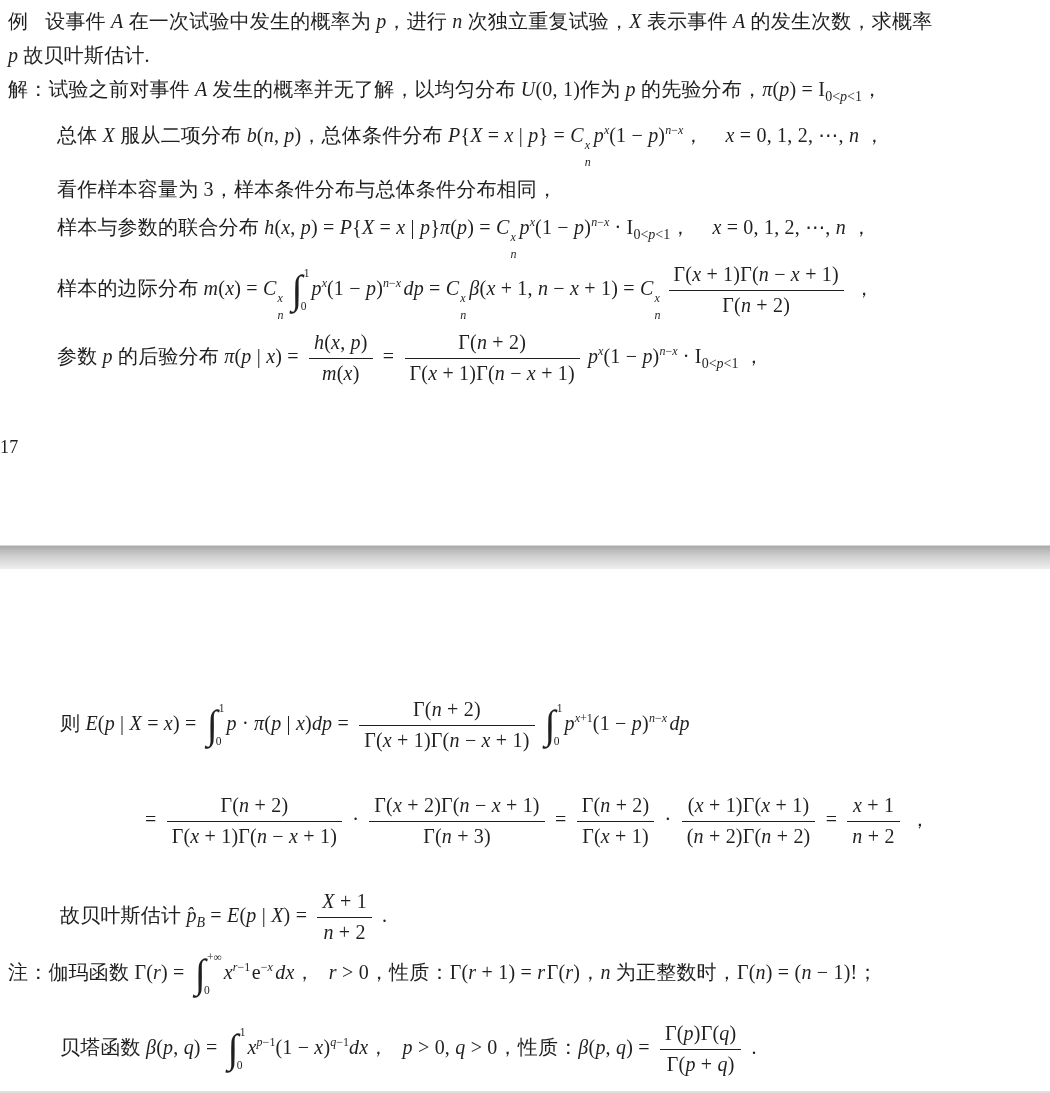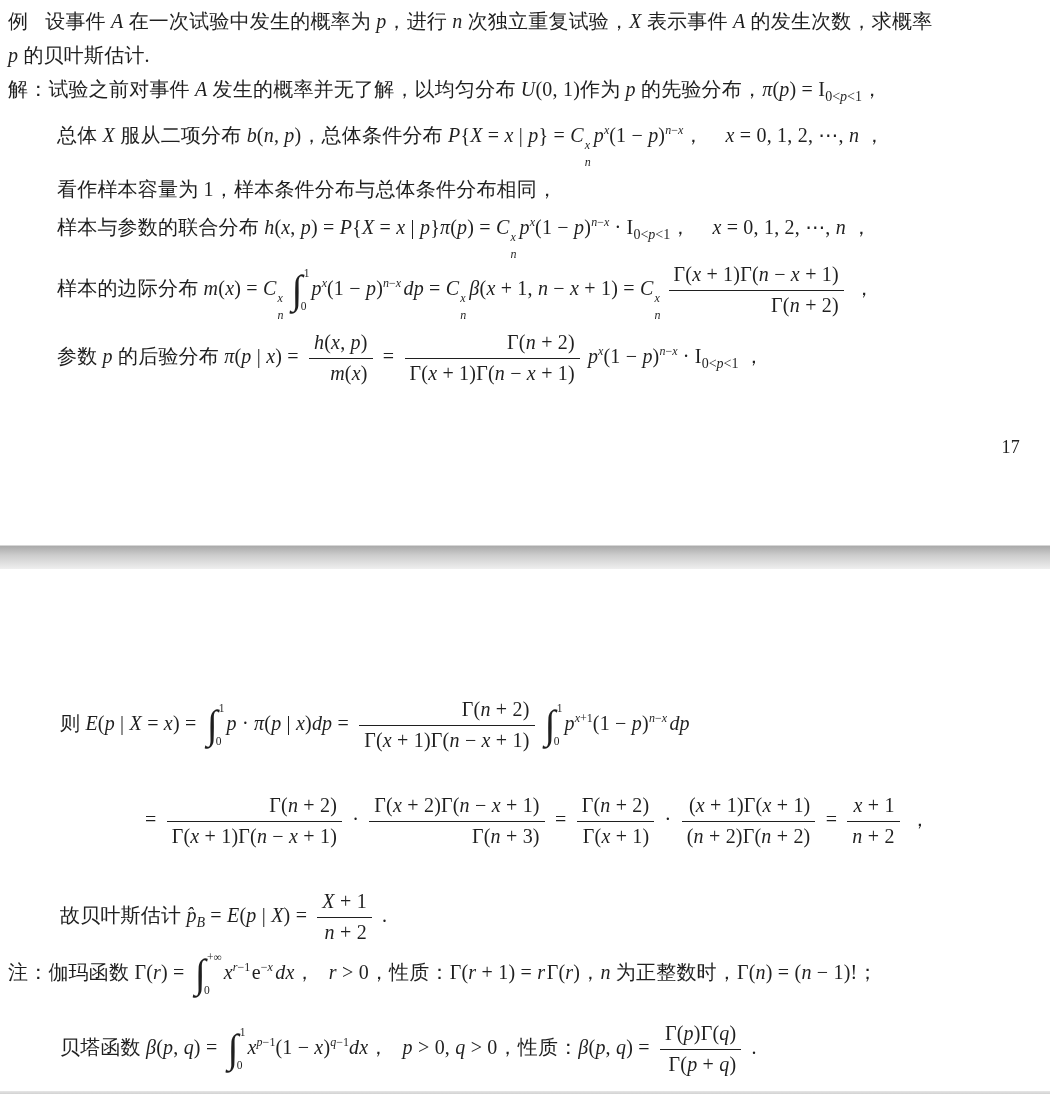--- a/index.html
+++ b/index.html
@@ -21,52 +21,52 @@
   .t{font-style:normal;}
   .v{font-style:italic;}
   .sup{font-size:12px;vertical-align:8px;letter-spacing:0;}
   .sub{font-size:14px;vertical-align:-5px;letter-spacing:0;}
   .ss{
     display:inline-flex;flex-direction:column;align-items:flex-start;
     font-size:12px;line-height:1;vertical-align:-7px;
     margin:0 3px 0 1px;row-gap:5px;letter-spacing:0;
   }
   .frac{
-    display:inline-block;vertical-align:middle;text-align:right;
+    display:inline-block;vertical-align:middle;text-align:center;
     margin:0 5px;line-height:1.18;
   }
   .fnum{display:block;padding:0 5px 3px;border-bottom:1.6px solid #1f1f1f;}
   .fden{display:block;padding:3px 5px 0;}
   .int{display:inline-flex;align-items:center;vertical-align:middle;margin:0 2px 0 5px;}
   .isym{font-size:40px;line-height:0.85;font-style:normal;}
   .ilims{
     display:inline-flex;flex-direction:column;justify-content:space-between;
     height:44px;font-size:11.5px;line-height:1;margin-left:1px;letter-spacing:0;
   }
   .ilo{margin-left:-3px;}
   .sp{display:inline-block;}
-  .page-number-line{width:1020px;left:0;text-align:right;font-size:18px;}
+  .page-number-line{width:1020px;left:0;text-align:left;font-size:18px;}
   .page-gap{
     position:absolute;left:0;width:1050px;top:545px;height:23px;
     border-top:1px solid #d6d6d6;
     background:linear-gradient(180deg,#aaaaaa 0%,#cccccc 40%,#efefef 100%);
   }
   .bottom-edge{
     position:absolute;left:0;width:1050px;top:1091px;height:3px;
     background:linear-gradient(180deg,#e6e6e6,#d2d2d2);
   }
 </style>
 </head>
 <body>
 
 <div class="line" style="left:8px;top:8px;"><span class="t">例</span><span class="sp" style="width: 0.85em;"></span><span class="t">设事件 </span><span class="v">A</span><span class="t"> 在一次试验中发生的概率为 </span><span class="v">p</span><span class="t">，进行 </span><span class="v">n</span><span class="t"> 次独立重复试验，</span><span class="v">X</span><span class="t"> 表示事件 </span><span class="v">A</span><span class="t"> 的发生次数，求概率</span></div>
-<div class="line" style="left:8px;top:42px;"><span class="v">p</span><span class="t"> 的贝叶斯估计.</span></div>
+<div class="line" style="left:8px;top:42px;"><span class="v">p</span><span class="t"> 故贝叶斯估计.</span></div>
 <div class="line" style="left:8px;top:76px;"><span class="t">解：试验之前对事件 </span><span class="v">A</span><span class="t"> 发生的概率并无了解，以均匀分布 </span><span class="v">U</span><span class="t">(0, 1)作为 </span><span class="v">p</span><span class="t"> 的先验分布，</span><span class="v">π</span><span class="t">(</span><span class="v">p</span><span class="t">) = I</span><span class="sub"><span class="t">0&lt;</span><span class="v">p</span><span class="t">&lt;1</span></span><span class="t">，</span></div>
 <div class="line" style="left:57px;top:122px;"><span class="t">总体 </span><span class="v">X</span><span class="t"> 服从二项分布 </span><span class="v">b</span><span class="t">(</span><span class="v">n</span><span class="t">, </span><span class="v">p</span><span class="t">)，总体条件分布 </span><span class="v">P</span><span class="t">{</span><span class="v">X</span><span class="t"> = </span><span class="v">x</span><span class="t"> | </span><span class="v">p</span><span class="t">} = </span><span class="v">C</span><span class="ss"><span class="up"><span class="v">x</span></span><span class="dn"><span class="v">n</span></span></span><span class="v">p</span><span class="sup"><span class="v">x</span></span><span class="t">(1 − </span><span class="v">p</span><span class="t">)</span><span class="sup"><span class="v">n</span><span class="t">−</span><span class="v">x</span></span><span class="t">，</span><span class="sp" style="width: 1.1em;"></span><span class="v">x</span><span class="t"> = 0, 1, 2, ⋯, </span><span class="v">n</span><span class="t"> ，</span></div>
-<div class="line" style="left:57px;top:176px;"><span class="t">看作样本容量为 1，样本条件分布与总体条件分布相同，</span></div>
+<div class="line" style="left:57px;top:176px;"><span class="t">看作样本容量为 3，样本条件分布与总体条件分布相同，</span></div>
 <div class="line" style="left:57px;top:214px;"><span class="t">样本与参数的联合分布 </span><span class="v">h</span><span class="t">(</span><span class="v">x</span><span class="t">, </span><span class="v">p</span><span class="t">) = </span><span class="v">P</span><span class="t">{</span><span class="v">X</span><span class="t"> = </span><span class="v">x</span><span class="t"> | </span><span class="v">p</span><span class="t">}</span><span class="v">π</span><span class="t">(</span><span class="v">p</span><span class="t">) = </span><span class="v">C</span><span class="ss"><span class="up"><span class="v">x</span></span><span class="dn"><span class="v">n</span></span></span><span class="v">p</span><span class="sup"><span class="v">x</span></span><span class="t">(1 − </span><span class="v">p</span><span class="t">)</span><span class="sup"><span class="v">n</span><span class="t">−</span><span class="v">x</span></span><span class="t"> · I</span><span class="sub"><span class="t">0&lt;</span><span class="v">p</span><span class="t">&lt;1</span></span><span class="t">，</span><span class="sp" style="width: 1.1em;"></span><span class="v">x</span><span class="t"> = 0, 1, 2, ⋯, </span><span class="v">n</span><span class="t"> ，</span></div>
 <div class="line" style="left:57px;top:263px;"><span class="t">样本的边际分布 </span><span class="v">m</span><span class="t">(</span><span class="v">x</span><span class="t">) = </span><span class="v">C</span><span class="ss"><span class="up"><span class="v">x</span></span><span class="dn"><span class="v">n</span></span></span><span class="int"><span class="isym">∫</span><span class="ilims"><span class="ihi"><span class="t">1</span></span><span class="ilo"><span class="t">0</span></span></span></span><span class="v">p</span><span class="sup"><span class="v">x</span></span><span class="t">(1 − </span><span class="v">p</span><span class="t">)</span><span class="sup"><span class="v">n</span><span class="t">−</span><span class="v">x</span></span><span class="sp" style="width: 0.12em;"></span><span class="v">dp</span><span class="t"> = </span><span class="v">C</span><span class="ss"><span class="up"><span class="v">x</span></span><span class="dn"><span class="v">n</span></span></span><span class="v">β</span><span class="t">(</span><span class="v">x</span><span class="t"> + 1, </span><span class="v">n</span><span class="t"> − </span><span class="v">x</span><span class="t"> + 1) = </span><span class="v">C</span><span class="ss"><span class="up"><span class="v">x</span></span><span class="dn"><span class="v">n</span></span></span><span class="frac"><span class="fnum"><span class="t">Γ(</span><span class="v">x</span><span class="t"> + 1)Γ(</span><span class="v">n</span><span class="t"> − </span><span class="v">x</span><span class="t"> + 1)</span></span><span class="fden"><span class="t">Γ(</span><span class="v">n</span><span class="t"> + 2)</span></span></span><span class="t"> ，</span></div>
 <div class="line" style="left:57px;top:331px;"><span class="t">参数 </span><span class="v">p</span><span class="t"> 的后验分布 </span><span class="v">π</span><span class="t">(</span><span class="v">p</span><span class="t"> | </span><span class="v">x</span><span class="t">) = </span><span class="frac"><span class="fnum"><span class="v">h</span><span class="t">(</span><span class="v">x</span><span class="t">, </span><span class="v">p</span><span class="t">)</span></span><span class="fden"><span class="v">m</span><span class="t">(</span><span class="v">x</span><span class="t">)</span></span></span><span class="t"> = </span><span class="frac"><span class="fnum"><span class="t">Γ(</span><span class="v">n</span><span class="t"> + 2)</span></span><span class="fden"><span class="t">Γ(</span><span class="v">x</span><span class="t"> + 1)Γ(</span><span class="v">n</span><span class="t"> − </span><span class="v">x</span><span class="t"> + 1)</span></span></span><span class="sp" style="width: 0.15em;"></span><span class="v">p</span><span class="sup"><span class="v">x</span></span><span class="t">(1 − </span><span class="v">p</span><span class="t">)</span><span class="sup"><span class="v">n</span><span class="t">−</span><span class="v">x</span></span><span class="t"> · I</span><span class="sub"><span class="t">0&lt;</span><span class="v">p</span><span class="t">&lt;1</span></span><span class="t"> ，</span></div>
 <div class="line page-number-line" style="top:436px;">17</div>
 
 <div class="page-gap"></div>
 
 <div class="line" style="left:60px;top:698px;"><span class="t">则 </span><span class="v">E</span><span class="t">(</span><span class="v">p</span><span class="t"> | </span><span class="v">X</span><span class="t"> = </span><span class="v">x</span><span class="t">) = </span><span class="int"><span class="isym">∫</span><span class="ilims"><span class="ihi"><span class="t">1</span></span><span class="ilo"><span class="t">0</span></span></span></span><span class="v">p</span><span class="t"> · </span><span class="v">π</span><span class="t">(</span><span class="v">p</span><span class="t"> | </span><span class="v">x</span><span class="t">)</span><span class="v">dp</span><span class="t"> = </span><span class="frac"><span class="fnum"><span class="t">Γ(</span><span class="v">n</span><span class="t"> + 2)</span></span><span class="fden"><span class="t">Γ(</span><span class="v">x</span><span class="t"> + 1)Γ(</span><span class="v">n</span><span class="t"> − </span><span class="v">x</span><span class="t"> + 1)</span></span></span><span class="int"><span class="isym">∫</span><span class="ilims"><span class="ihi"><span class="t">1</span></span><span class="ilo"><span class="t">0</span></span></span></span><span class="v">p</span><span class="sup"><span class="v">x</span><span class="t">+1</span></span><span class="t">(1 − </span><span class="v">p</span><span class="t">)</span><span class="sup"><span class="v">n</span><span class="t">−</span><span class="v">x</span></span><span class="sp" style="width: 0.12em;"></span><span class="v">dp</span></div>
 <div class="line" style="left:145px;top:794px;"><span class="t">= </span><span class="frac"><span class="fnum"><span class="t">Γ(</span><span class="v">n</span><span class="t"> + 2)</span></span><span class="fden"><span class="t">Γ(</span><span class="v">x</span><span class="t"> + 1)Γ(</span><span class="v">n</span><span class="t"> − </span><span class="v">x</span><span class="t"> + 1)</span></span></span><span class="t"> · </span><span class="frac"><span class="fnum"><span class="t">Γ(</span><span class="v">x</span><span class="t"> + 2)Γ(</span><span class="v">n</span><span class="t"> − </span><span class="v">x</span><span class="t"> + 1)</span></span><span class="fden"><span class="t">Γ(</span><span class="v">n</span><span class="t"> + 3)</span></span></span><span class="t"> = </span><span class="frac"><span class="fnum"><span class="t">Γ(</span><span class="v">n</span><span class="t"> + 2)</span></span><span class="fden"><span class="t">Γ(</span><span class="v">x</span><span class="t"> + 1)</span></span></span><span class="t"> · </span><span class="frac"><span class="fnum"><span class="t">(</span><span class="v">x</span><span class="t"> + 1)Γ(</span><span class="v">x</span><span class="t"> + 1)</span></span><span class="fden"><span class="t">(</span><span class="v">n</span><span class="t"> + 2)Γ(</span><span class="v">n</span><span class="t"> + 2)</span></span></span><span class="t"> = </span><span class="frac"><span class="fnum"><span class="v">x</span><span class="t"> + 1</span></span><span class="fden"><span class="v">n</span><span class="t"> + 2</span></span></span><span class="t"> ，</span></div>
 <div class="line" style="left:60px;top:890px;"><span class="t">故贝叶斯估计 </span><span class="v">p̂</span><span class="sub"><span class="v">B</span></span><span class="t"> = </span><span class="v">E</span><span class="t">(</span><span class="v">p</span><span class="t"> | </span><span class="v">X</span><span class="t">) = </span><span class="frac"><span class="fnum"><span class="v">X</span><span class="t"> + 1</span></span><span class="fden"><span class="v">n</span><span class="t"> + 2</span></span></span><span class="t"> .</span></div>

